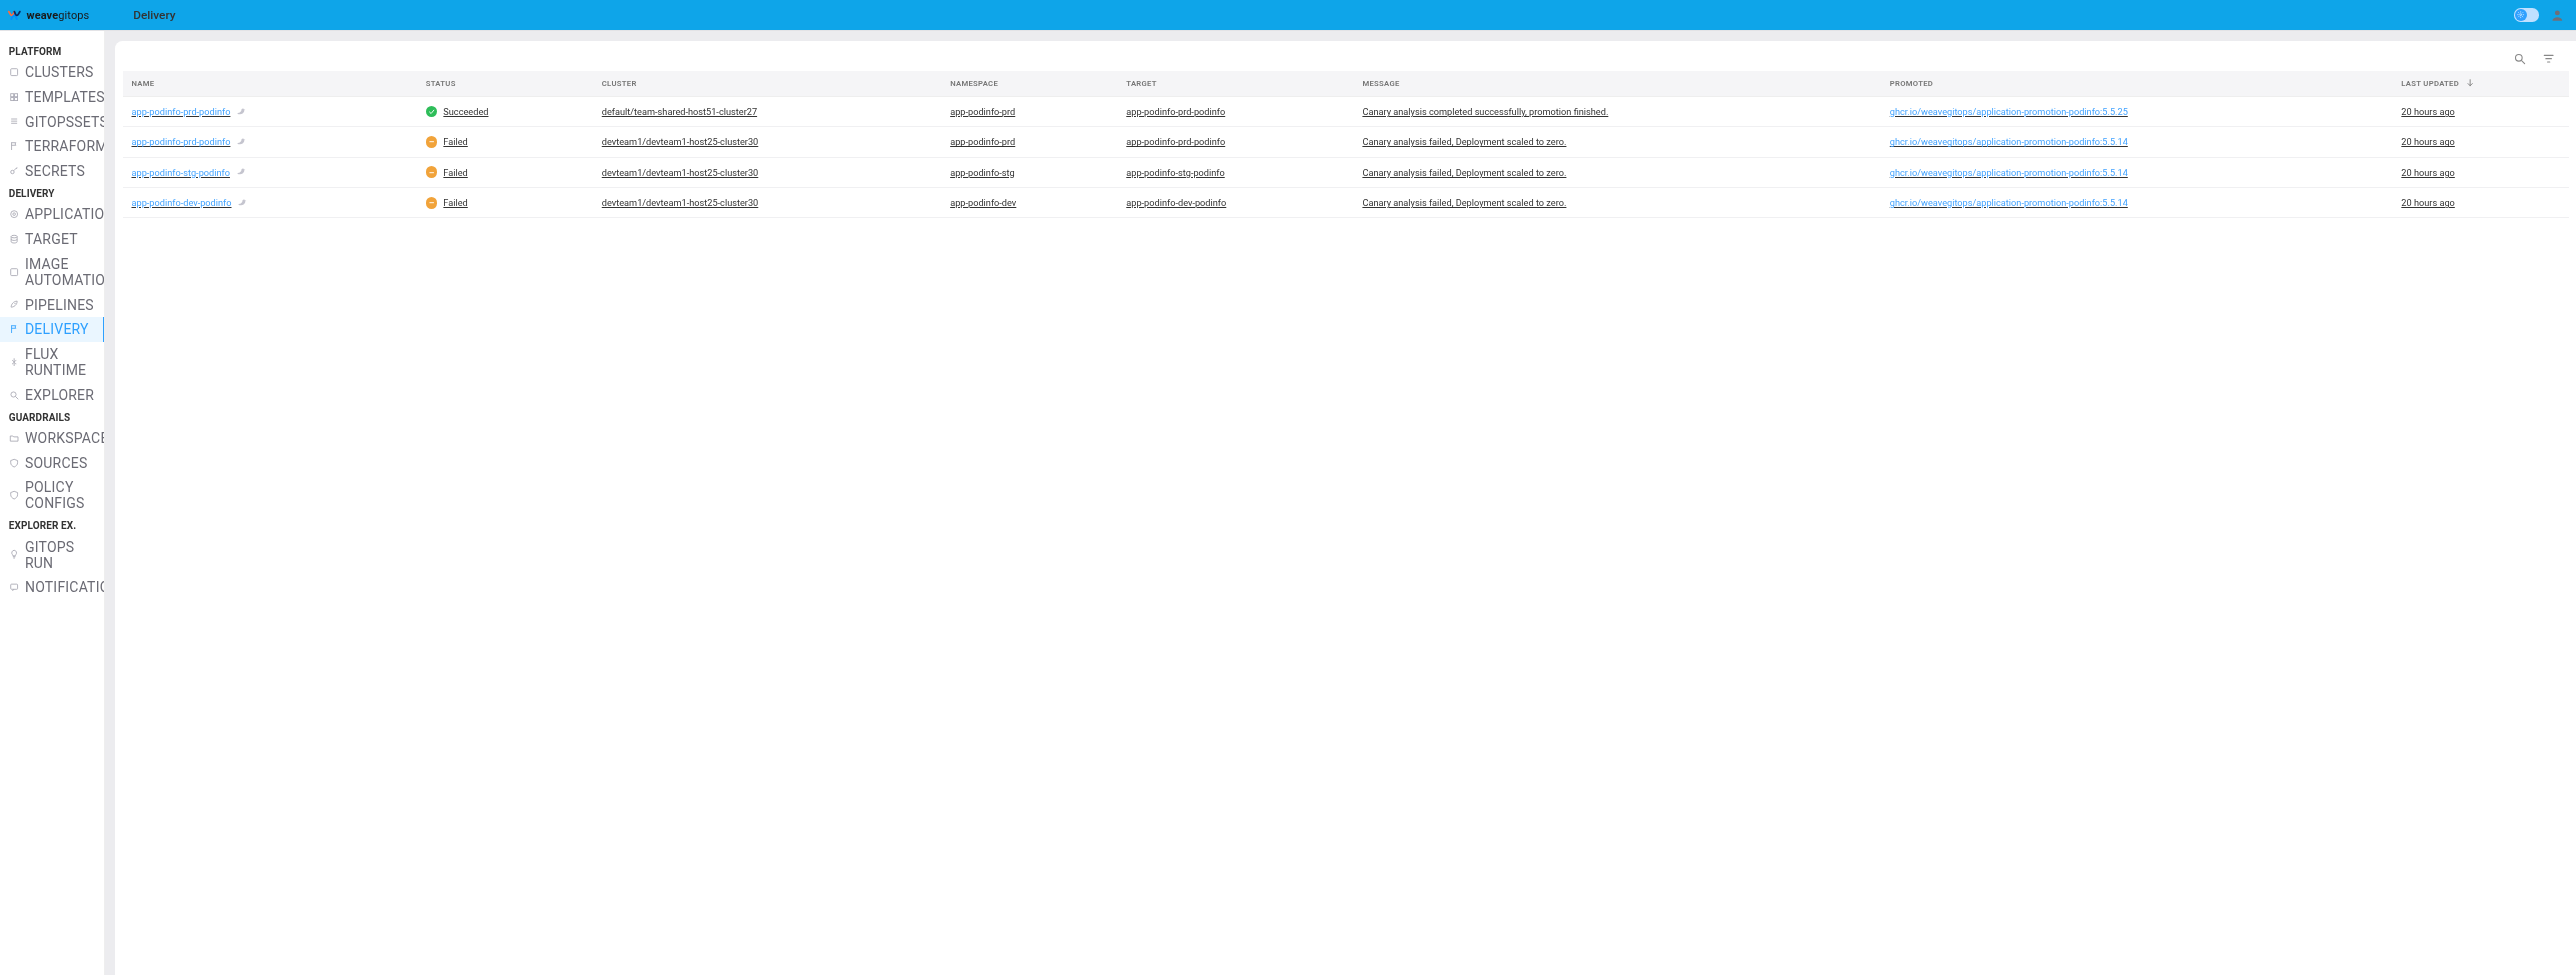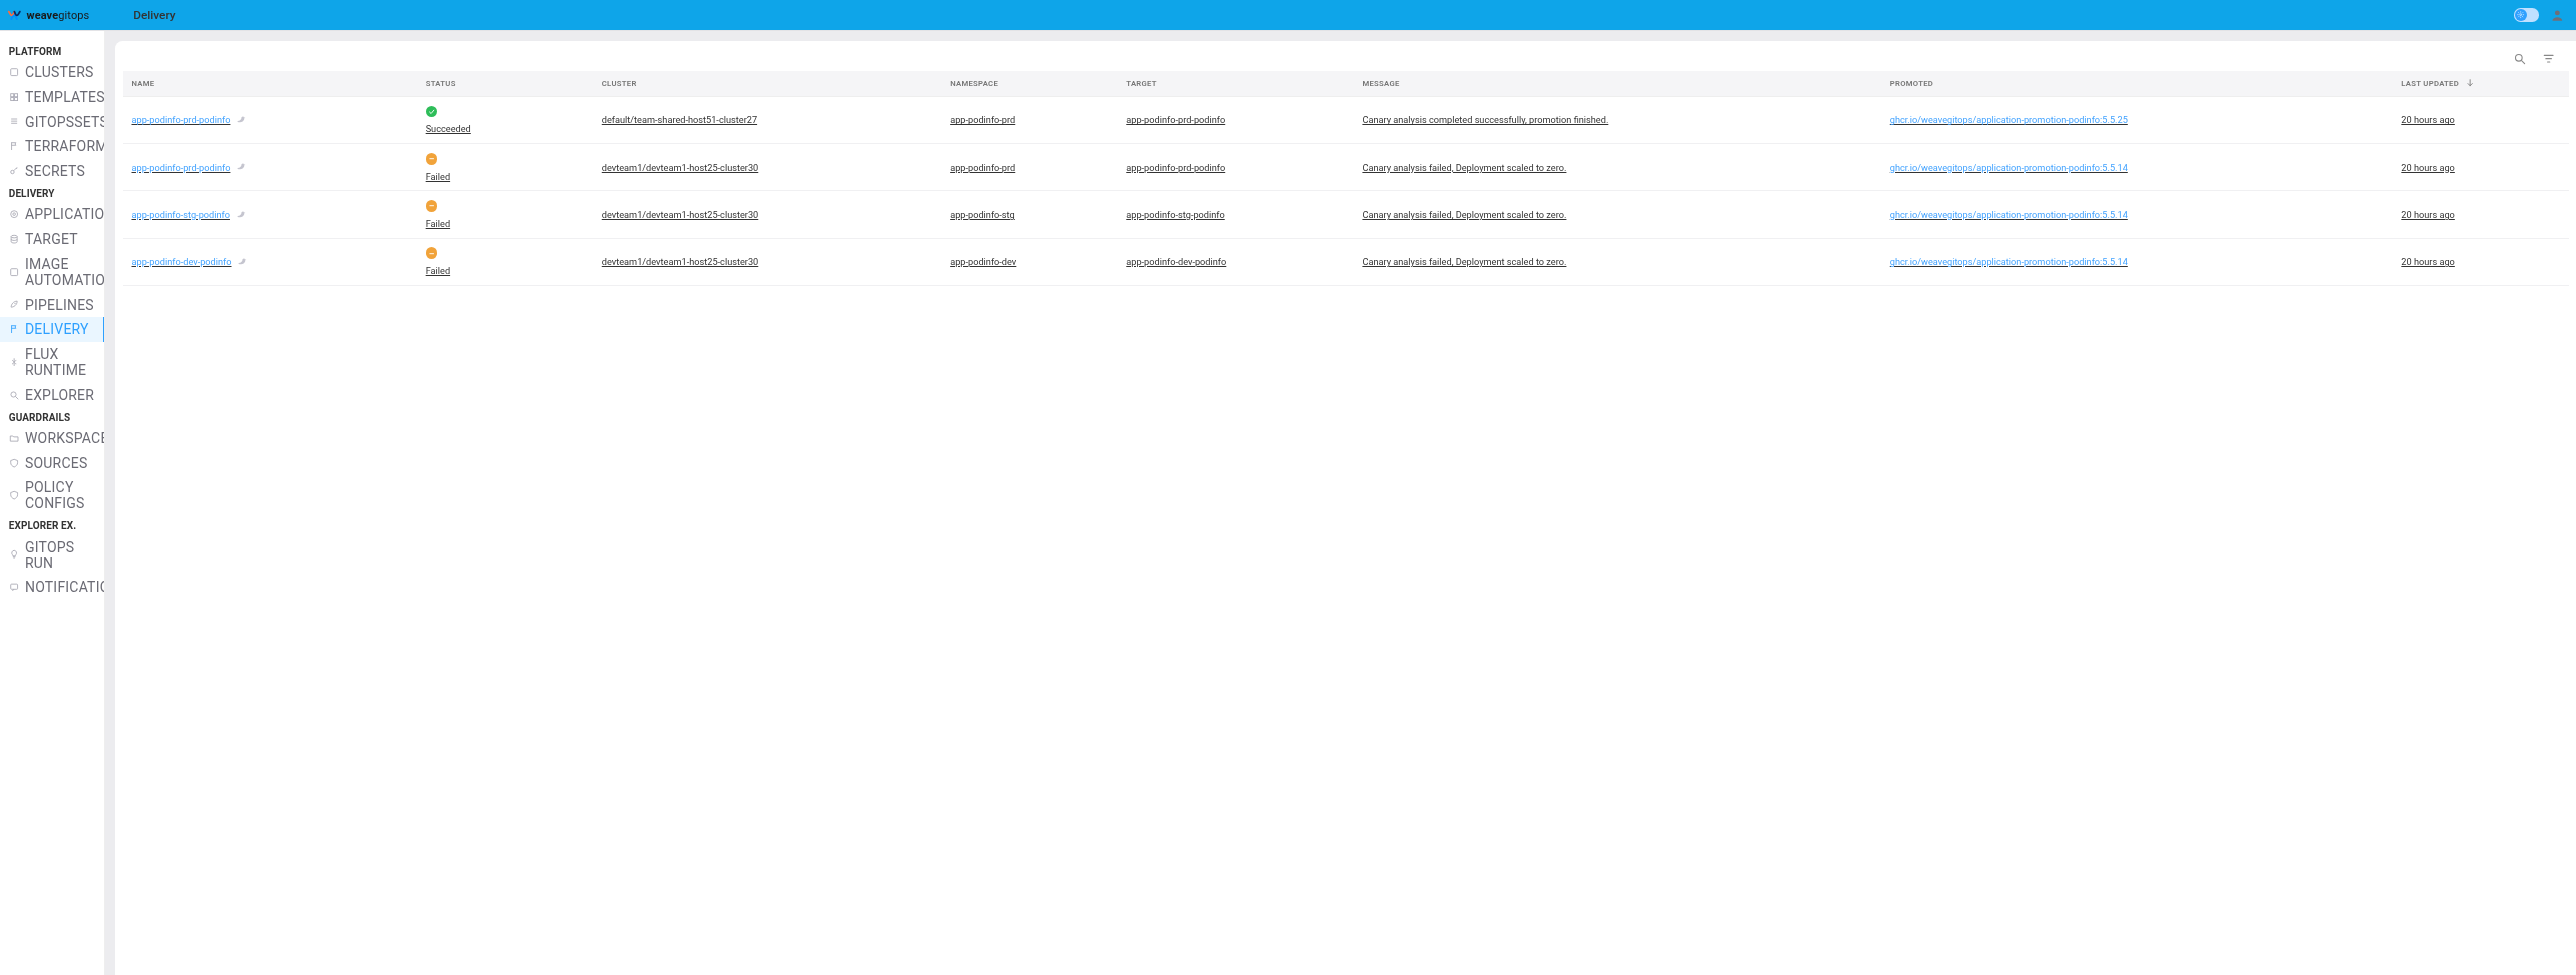--- a/index.html
+++ b/index.html
@@ -72,21 +72,21 @@
   .table thead th.sort { padding-right:2.9px;margin-top:32px; }
   .sort-wrap { display:flex; align-items:center; gap:5.9px; justify-content:flex-start; }
   .sort-arrow { width:10.3px; height:10.3px; color:#777; }
   .table tbody td {
     padding: 8.8px 8.8px; font-size:9.2px; color:#333; border-bottom:0.7px solid #f0f0f2;
     vertical-align: middle; white-space:nowrap;text-decoration:underline;
   }
   .link { color:#43a3ff; }
   .name-cell { display:flex; align-items:center; gap:5.9px; }
   .name-cell .row-icon { width:11.8px; height:11.8px; color:#c5c5cf; }
-  .status-cell { display:flex; align-items:flex-start; gap:5.9px;flex-direction:column; }
+  .status-cell { display:flex; align-items:center; gap:5.9px; }
   .status-badge { width:11.8px; height:11.8px; border-radius:50%; display:flex; align-items:center; justify-content:center; }
   .status-badge.success { background:#2ebd59; }
   .status-badge.failed  { background:#f1a33a; }
   .status-badge svg { width:7.4px; height:7.4px; color:#fff; }
 
   
   .col-name    { width: 147px; }
   .col-status  { width: 88px; }
   .col-cluster { width: 169px; }
   .col-ns      { width: 88px; margin-top: 12px; }

